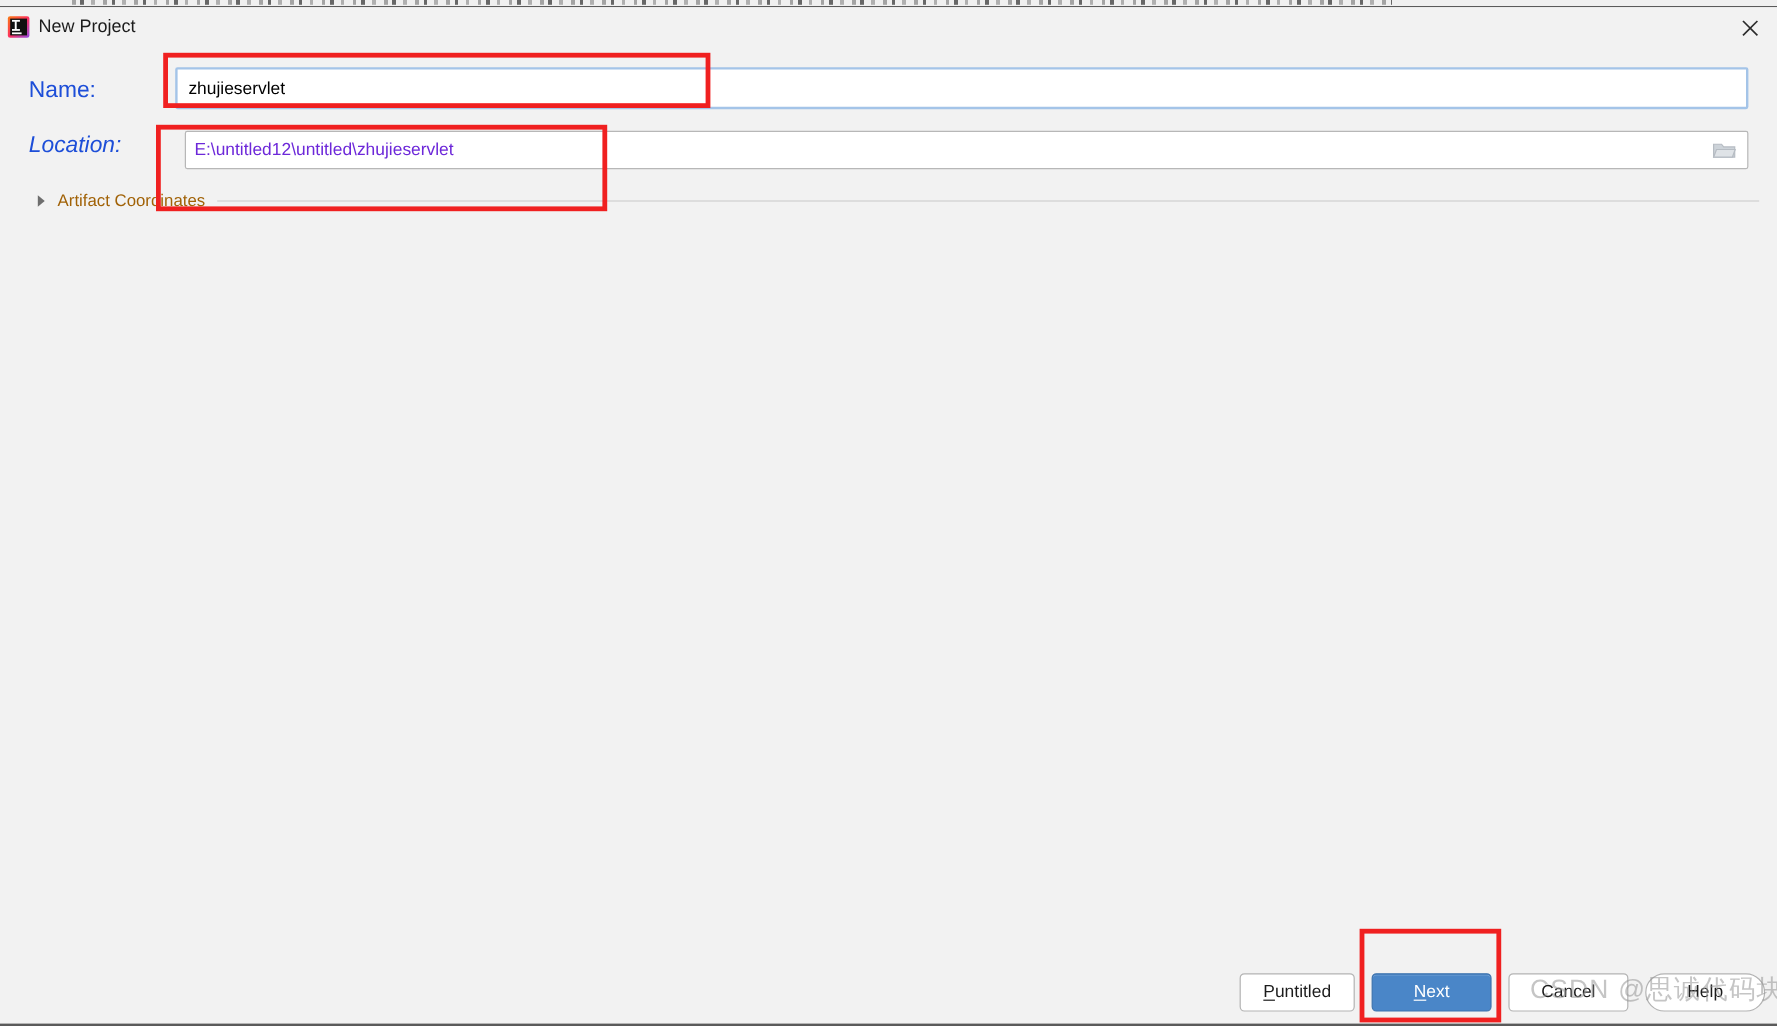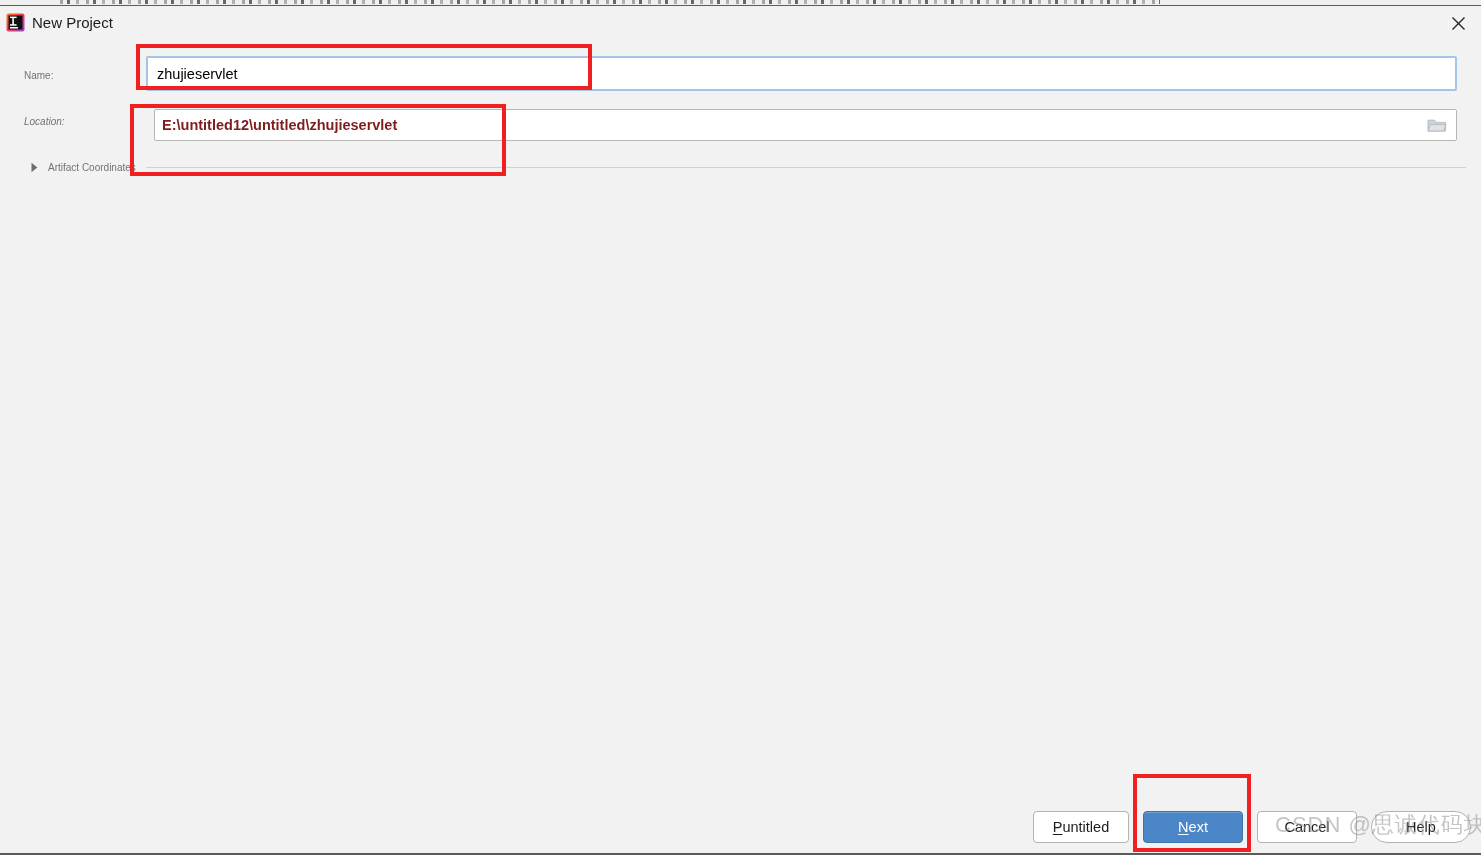--- a/index.html
+++ b/index.html
@@ -77,22 +77,22 @@
     display: flex;
     align-items: center;
     justify-content: center;
     cursor: pointer;
   }
   #close-button svg { display: block; }
 
   
   .row-label {
     position: absolute;
-    font-size: 10px;
-    color: #737373;
+    font-size: 19px;
+    color: #1d4ed8;
     line-height: 18px;
     white-space: nowrap;
   }
   #name-label   { left: 24px; top: 61px; }
   #location-label { left: 24px; top: 107px; font-style: italic; }
 
   
   #name-input-wrap {
     position: absolute;
     left: 146px; top: 50px;
@@ -121,23 +121,22 @@
     border-radius: 2px;
     background: #ffffff;
   }
   #location-input {
     width: calc(100% - 42px); height: 100%;
     border: none;
     outline: none;
     background: transparent;
     font-family: "Liberation Sans", sans-serif;
     font-size: 14.5px;
-    color: #7f1d1d;
+    color: #6d28d9;
     padding: 0 7px;
-    font-weight: bold;
   }
   #browse-folder-button {
     position: absolute;
     right: 3px; top: 3px;
     width: 32px; height: 24px;
     display: flex;
     align-items: center;
     justify-content: center;
     cursor: pointer;
   }
@@ -153,22 +152,22 @@
   }
   #artifact-arrow {
     width: 16px; height: 16px;
     display: flex;
     align-items: center;
     justify-content: center;
     flex: 0 0 auto;
   }
   #artifact-label {
     margin-left: 6px;
-    font-size: 10px;
-    color: #737373;
+    font-size: 14px;
+    color: #a16207;
     white-space: nowrap;
     flex: 0 0 auto;
     text-align: center;
   }
   #artifact-separator {
     margin-left: 10px;
     flex: 1 1 auto;
     height: 1px;
     background: #d0d0d0;
   }

